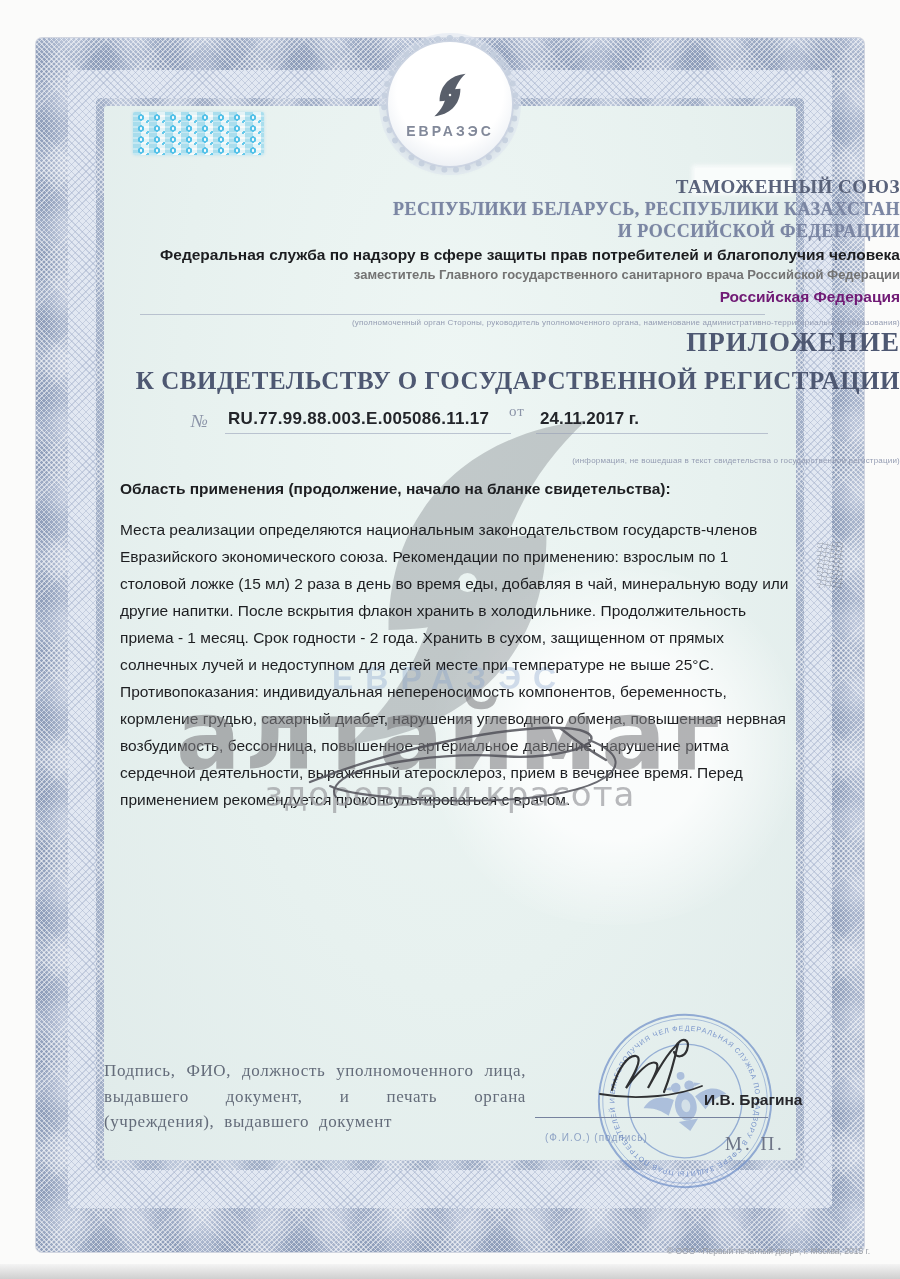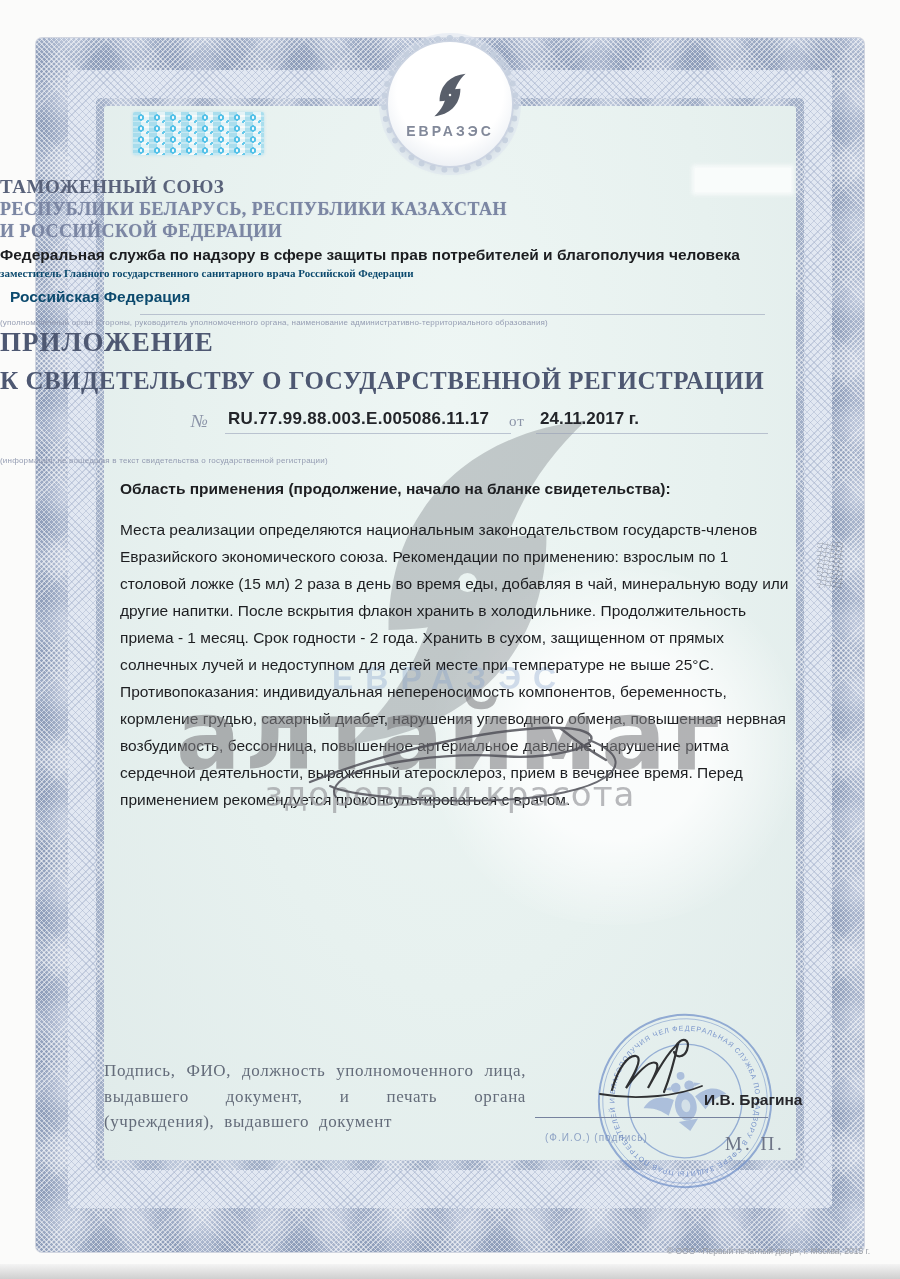--- a/index.html
+++ b/index.html
@@ -56,39 +56,39 @@
       radial-gradient(circle 3.4px at 8px 5.5px, rgba(255,255,255,.95) 0 1.1px, #43bce8 1.2px 3px, rgba(255,255,255,0) 3.4px),
       radial-gradient(circle 3.4px at 16px 11px, rgba(255,255,255,.95) 0 1.1px, #58c6ec 1.2px 3px, rgba(255,255,255,0) 3.4px),
       repeating-linear-gradient(90deg, rgba(67,188,232,.28) 0 8px, rgba(255,255,255,.5) 8px 16px),
       repeating-linear-gradient(0deg, rgba(255,255,255,.55) 0 1.5px, rgba(140,215,240,.35) 1.5px 5.5px);
     background-size:16px 11px, 16px 11px, auto, auto;
     border-radius:2px; box-shadow:0 0 3px rgba(120,200,235,.5);
   }
   .whiteout { position:absolute; left:695px; top:168px; width:96px; height:24px; background:rgba(251,253,252,.92); box-shadow:0 0 4px 3px rgba(251,253,252,.8); z-index:4; }
 
   
-  .hdr { position:absolute; left:0; right:0; text-align:left; z-index:7; }
+  .hdr { position:absolute; left:0; right:0; text-align:right; z-index:7; }
   .union1 { top:176px; font-family:"Liberation Serif",serif; font-weight:bold; font-size:19px; color:#59627a; letter-spacing:.5px; }
   .union2 { top:199px; font-family:"Liberation Serif",serif; font-weight:bold; font-size:18px; color:#7b86a3; letter-spacing:.5px; text-shadow:0 0 1px rgba(123,134,163,.5); }
   .union3 { top:221px; font-family:"Liberation Serif",serif; font-weight:bold; font-size:18px; color:#7b86a3; letter-spacing:.5px; text-shadow:0 0 1px rgba(123,134,163,.5); }
   .auth1 { top:246px; font-size:15.5px; font-weight:600; color:#1c1d20; }
-  .auth2 { top:267px; font-size:11px; font-weight:600; color:#0c4a6e;font-family:Liberation Serif, serif; }
-  .auth3 { top:288px; font-size:15.5px; font-weight:600; color:#0c4a6e;padding-left:10px; }
+  .auth2 { top:267px; font-size:13px; font-weight:600; color:#737373; }
+  .auth3 { top:288px; font-size:15.5px; font-weight:600; color:#701a75;padding-left:10px; }
   .caption { font-size:8px; color:#949cb2; letter-spacing:.2px; }
   .cap1 { top:318px; }
   .cap2 { top:456px; }
   .fill-line { position:absolute; height:1px; background:rgba(145,155,180,.55); z-index:6; }
 
   .title1 { top:327px; font-family:"Liberation Serif",serif; font-weight:bold; font-size:27px; color:#4e5872; letter-spacing:1px; }
   .title2 { top:367px; font-family:"Liberation Serif",serif; font-weight:bold; font-size:25px; color:#4e5872; letter-spacing:.5px; }
 
   
   .regnum-label { position:absolute; left:191px; top:411px; font-family:"Liberation Serif",serif; font-style:italic; font-size:18px; color:#8b94a8; z-index:7; }
   .regnum { position:absolute; left:228px; top:409px; width:282px; text-align:left; font-size:17px; font-weight:600; color:#23252a; letter-spacing:.3px; z-index:7; }
-  .regdate-label { position:absolute; left:509px; top:413px; font-family:"Liberation Serif",serif; font-size:15px; color:#8b94a8; letter-spacing:1px; z-index:7; }
+  .regdate-label { position:absolute; left:509px; top:403px; font-family:"Liberation Serif",serif; font-size:15px; color:#8b94a8; letter-spacing:1px; z-index:7; }
   .regdate { position:absolute; left:540px; top:409px; width:228px; font-size:17px; font-weight:600; color:#23252a; z-index:7; }
 
   
   .body-block { position:absolute; left:120px; top:480px; width:672px; z-index:7; color:#1d1e21; }
   .body-heading { font-size:15.5px; font-weight:bold; margin-bottom:18px; }
   .body-par { font-size:15.5px; line-height:27px; font-weight:500; }
 
   
   .white-blob { position:absolute; left:415px; top:565px; width:400px; height:360px; border-radius:50%;
     background:radial-gradient(circle, rgba(255,255,255,.8) 0 35%, rgba(255,255,255,0) 70%); z-index:2; }

